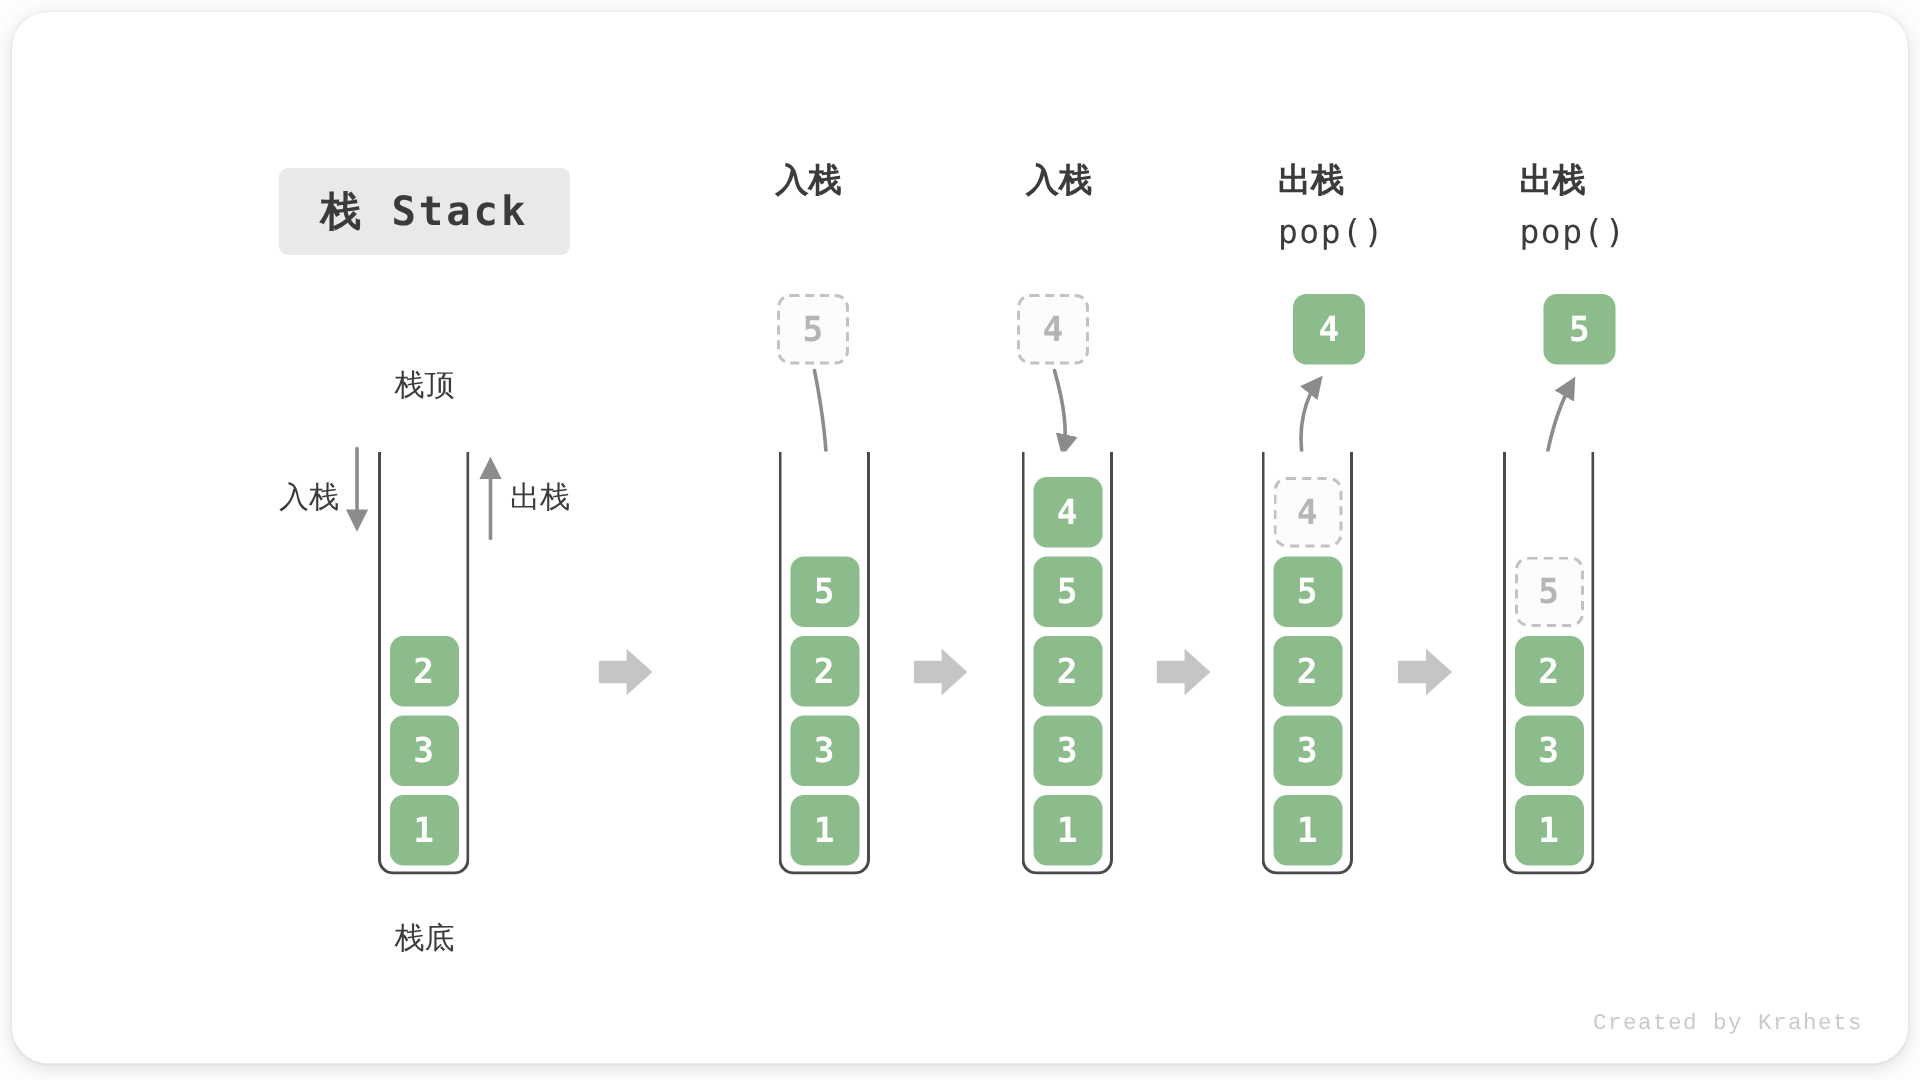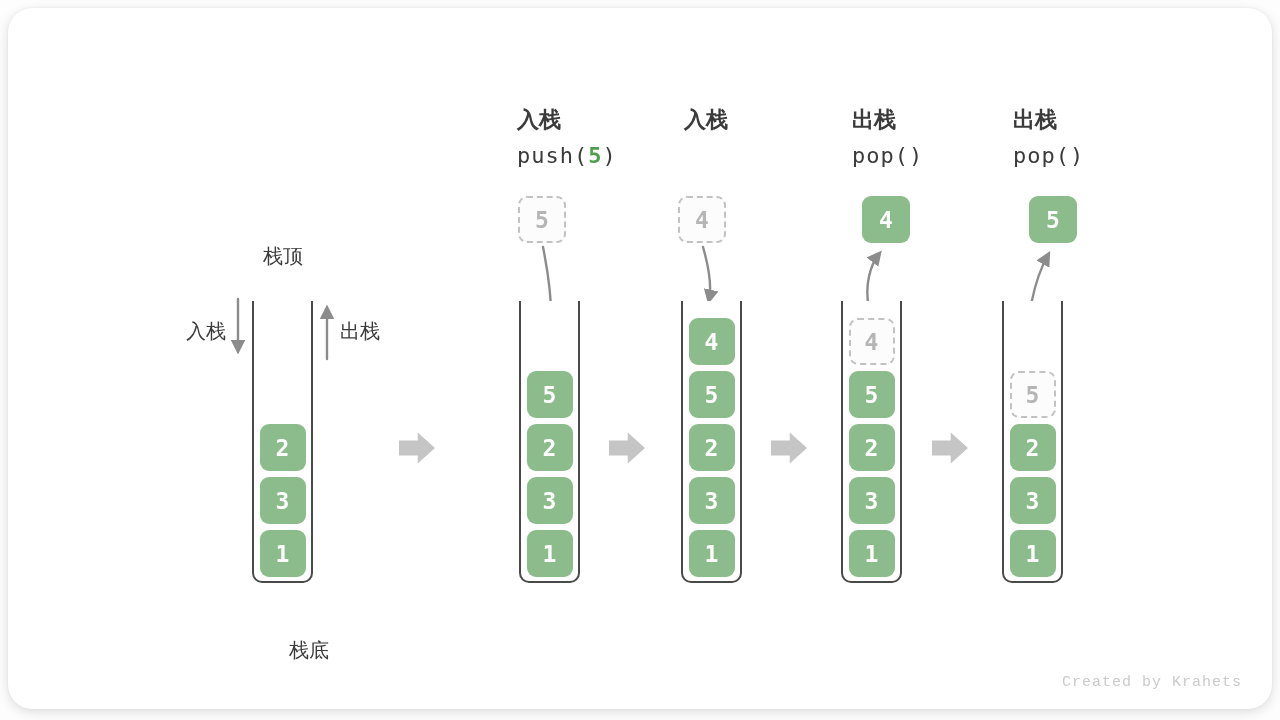--- a/index.html
+++ b/index.html
@@ -6,21 +6,21 @@
   .stage{position:relative;width:1280px;height:720px;font-family:"Liberation Sans",sans-serif;overflow:hidden;}
   .card{position:absolute;left:8px;top:8px;right:8px;bottom:11px;background:#ffffff;border-radius:24px;
         box-shadow:0 3px 12px rgba(0,0,0,.13), 0 0 2px rgba(0,0,0,.08);}
   .abs{position:absolute;}
   .title-box{left:186px;top:112px;width:194px;height:58px;background:var(--title-bg);border-radius:6px;
              display:flex;align-items:center;justify-content:center;}
   .title-box span{font-family:"DejaVu Sans Mono","Liberation Sans",sans-serif;font-weight:700;font-size:27px;
                   color:var(--text-dark);letter-spacing:2px;}
   .cn-label{font-weight:400;font-size:20px;color:var(--text-dark);}
   .stack-top-label{left:237px;top:243px;width:92px;text-align:center;}
-  .stack-bottom-label{left:237px;top:637px;width:92px;text-align:right;}
+  .stack-bottom-label{left:237px;top:612px;width:92px;text-align:center;}
   .push-side-label{left:160px;top:318px;width:66px;text-align:right;}
   .pop-side-label{left:340px;top:318px;width:66px;text-align:left;}
   .op-label{top:106px;width:160px;}
   .op-cn{font-weight:700;font-size:22px;color:var(--text-dark);line-height:28px;}
   .op-code{font-family:"DejaVu Sans Mono","Liberation Mono",monospace;font-size:22px;color:var(--text-dark);
            line-height:28px;margin-top:8px;letter-spacing:1px;}
   .op-code .arg{color:var(--accent-green);font-weight:700;}
   .stack-container{top:301px;width:61px;height:282px;box-sizing:border-box;
                    border-left:2px solid var(--wall-gray);border-right:2px solid var(--wall-gray);
                    border-bottom:2px solid var(--wall-gray);border-radius:0 0 10px 10px;background:#fff;}
@@ -55,30 +55,32 @@
     <g stroke="#8C8C8C" stroke-width="2.4" fill="none" stroke-linecap="round">
       <path d="M 238 299 L 238 350" marker-end="url(#ah)"></path>
       <path d="M 327 359 L 327 309" marker-end="url(#ah)"></path>
       <path d="M 543 247 C 550 282 554 320 549 348" marker-end="url(#ah)"></path>
       <path d="M 703 247 C 709 268 712 286 709 300" marker-end="url(#ah)"></path>
       <path d="M 869 309 C 864 284 871 264 879 254" marker-end="url(#ah)"></path>
       <path d="M 1028 358 C 1025 318 1035 278 1048 255" marker-end="url(#ah)"></path>
     </g>
   </svg>
 
+  <div class="abs title-box">
+    <span>栈 Stack</span>
+  </div>
 
   <div class="abs cn-label stack-top-label">栈顶</div>
   <div class="abs cn-label stack-bottom-label">栈底</div>
   <div class="abs cn-label push-side-label">入栈</div>
   <div class="abs cn-label pop-side-label">出栈</div>
 
   <div id="ops-root">
       <div class="abs op-label" style="left: 517px;">
         <div class="op-cn">入栈</div>
-        <div class="op-code"><span>push(</span><span class="arg">5</span><span>)</span></div>
       </div>
       <div class="abs op-label" style="left: 684px;">
         <div class="op-cn">入栈</div>
       </div>
       <div class="abs op-label" style="left: 852px;">
         <div class="op-cn">出栈</div>
         <div class="op-code"><span>pop(</span><span class="arg"></span><span>)</span></div>
       </div>
       <div class="abs op-label" style="left: 1013px;">
         <div class="op-cn">出栈</div>

